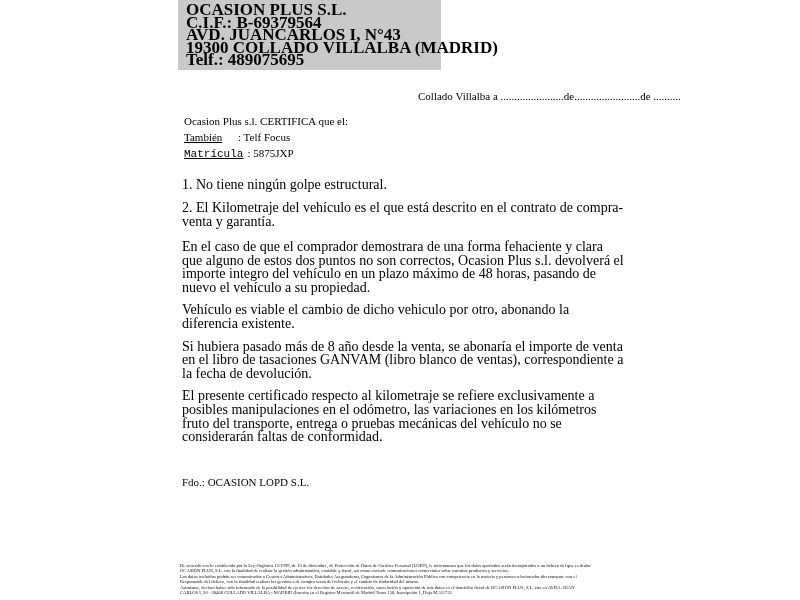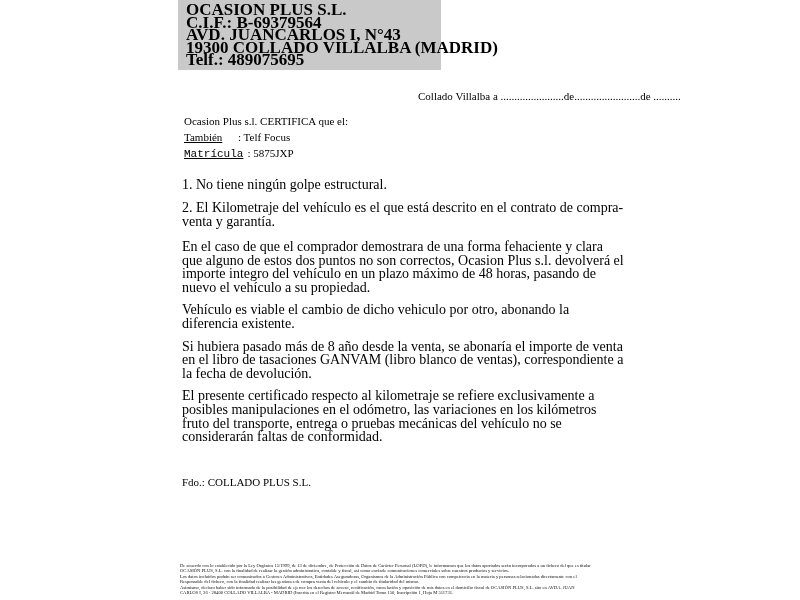--- a/index.html
+++ b/index.html
@@ -71,21 +71,21 @@
     <div>2. El Kilometraje del vehículo es el que está descrito en el contrato de compra-venta y garantía.</div>
   </div>
 
   <div class="body-text">
     <p>En el caso de que el comprador demostrara de una forma fehaciente y clara que alguno de estos dos puntos no son correctos, Ocasion Plus s.l. devolverá el importe integro del vehículo en un plazo máximo de 48 horas, pasando de nuevo el vehículo a su propiedad.</p>
     <p>Vehículo es viable el cambio de dicho vehiculo por otro, abonando la diferencia existente.</p>
     <p>Si hubiera pasado más de 8 año desde la venta, se abonaría el importe de venta en el libro de tasaciones GANVAM (libro blanco de ventas), correspondiente a la fecha de devolución.</p>
     <p>El presente certificado respecto al kilometraje se refiere exclusivamente a posibles manipulaciones en el odómetro, las variaciones en los kilómetros fruto del transporte, entrega o pruebas mecánicas del vehículo no se considerarán faltas de conformidad.</p>
   </div>
 
-  <div class="signature">Fdo.: COLLADO PLUS S.L.</div>
+  <div class="signature">Fdo.: OCASION LOPD S.L.</div>
 
   <div class="legal">
     <div>De acuerdo con lo establecido por la Ley Orgánica 15/1999, de 13 de diciembre, de Protección de Datos de Carácter Personal (LOPD), le informamos que los datos aportados serán incorporados a un fichero del que es titular</div>
     <div>OCASIÓN PLUS, S.L. con la finalidad de realizar la gestión administrativa, contable y fiscal, así como enviarle comunicaciones comerciales sobre nuestros productos y servicios.</div>
     <div>Los datos incluidos podrán ser comunicados a Gestores Administrativos, Entidades Aseguradoras, Organismos de la Administración Pública con competencia en la materia y personas relacionadas directamente con el</div>
     <div>Responsable del fichero, con la finalidad realizar las gestiones de compra venta del vehículo y el cambio de titularidad del mismo.</div>
     <div>Asimismo, declaro haber sido informado de la posibilidad de ejercer los derechos de acceso, rectificación, cancelación y oposición de mis datos en el domicilio fiscal de OCASIÓN PLUS, S.L. sito en AVDA. JUAN</div>
     <div>CARLOS I, 36 - 28400 COLLADO VILLALBA - MADRID (Inscrita en el Registro Mercantil de Madrid Tomo 150, Inscripción 1, Hoja M 511731.</div>
   </div>
 

